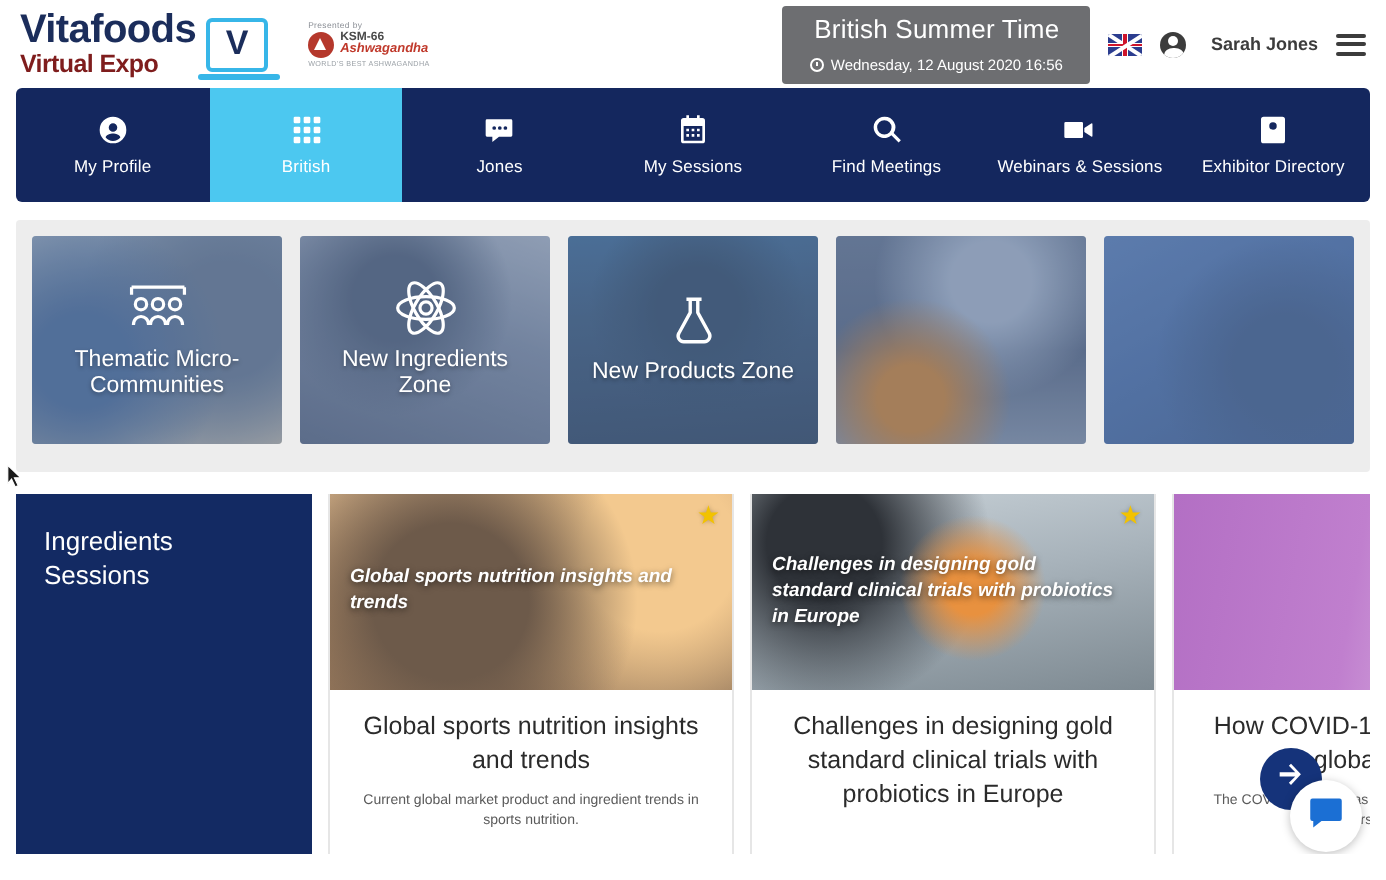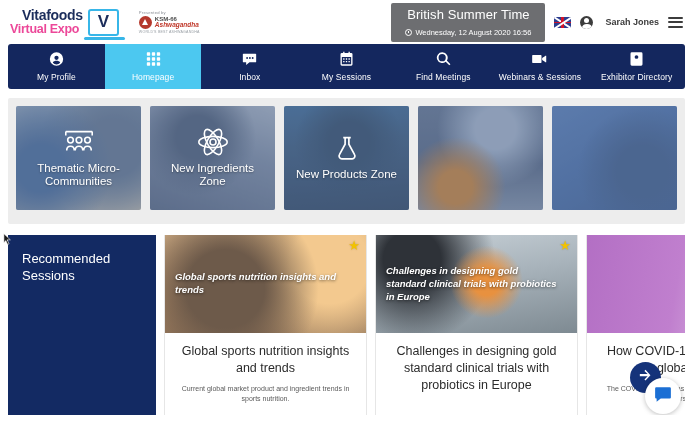--- a/index.html
+++ b/index.html
@@ -14,24 +14,24 @@
   .header {
     position: relative;
     height: 44px;
     background: #ffffff;
     display: flex;
     align-items: center;
   }
   .brand { display: flex; align-items: center; padding-left: 10px; }
   .brand-text { line-height: 1.05; }
   .brand-line1 {
-    font-size: 14px; font-weight: bold; color: #1b2d5b; letter-spacing: -0.3px; margin-left: 12px;
+    font-size: 20px; font-weight: bold; color: #1b2d5b; letter-spacing: -0.3px;
   }
   .brand-line2 {
-    font-size: 12.5px; font-weight: bold; color: #ec4899; letter-spacing: -0.3px;
+    font-size: 12.5px; font-weight: bold; color: #7f1d1d; letter-spacing: -0.3px;
   }
   .brand-mark {
     margin-left: 5px;
     width: 31px; height: 27px;
     border: 2.5px solid #37b6e8;
     border-radius: 3px;
     display: flex; align-items: center; justify-content: center;
     position: relative;
   }
   .brand-mark::after {
@@ -113,21 +113,21 @@
   .avatar-ico::after {
     content: ""; position: absolute; left: 1.8px; top: 8px;
     width: 9.4px; height: 7px; border-radius: 50% 50% 0 0; background: #ffffff;
   }
   .user-name { font-size: 9px; font-weight: bold; color: #3c3c3c; }
   .hamburger { display: flex; flex-direction: column; gap: 2.5px; cursor: pointer; }
   .hamburger i { display: block; width: 15px; height: 2px; background: #3c3c3c; border-radius: 1px; }
 
   
   .nav {
-    display: flex; height: 45px; background: #14275e;
+    display: flex; height: 57px; background: #14275e;
     margin: 0 8px; border-radius: 3px; overflow: hidden;
   }
   .nav-item {
     flex: 1; display: flex; flex-direction: column;
     align-items: center; justify-content: center; gap: 5px;
     color: #ffffff; cursor: pointer;
   }
   .nav-item.active { background: #4cc8f0; }
   .nav-label { font-size: 8.5px; letter-spacing: .1px; white-space: nowrap; }
   .nav-ico { width: 17px; height: 16px; display: block; }
@@ -325,30 +325,30 @@
           <rect x="9.5" y="2" width="5" height="5" rx="1"></rect>
           <rect x="17" y="2" width="5" height="5" rx="1"></rect>
           <rect x="2" y="9.5" width="5" height="5" rx="1"></rect>
           <rect x="9.5" y="9.5" width="5" height="5" rx="1"></rect>
           <rect x="17" y="9.5" width="5" height="5" rx="1"></rect>
           <rect x="2" y="17" width="5" height="5" rx="1"></rect>
           <rect x="9.5" y="17" width="5" height="5" rx="1"></rect>
           <rect x="17" y="17" width="5" height="5" rx="1"></rect>
         </svg>
     </span>
-    <span class="nav-label">Homepage</span>
+    <span class="nav-label">British</span>
   </div>
 
   <div class="nav-item">
     <span class="nav-ico">
       <svg viewBox="0 0 24 24">
           <path d="M3 4h18a1 1 0 011 1v11a1 1 0 01-1 1h-9l-5 4v-4H3a1 1 0 01-1-1V5a1 1 0 011-1zm4 6.5a1.4 1.4 0 102.8 0 1.4 1.4 0 00-2.8 0zm4.2 0a1.4 1.4 0 102.8 0 1.4 1.4 0 00-2.8 0zm4.2 0a1.4 1.4 0 102.8 0 1.4 1.4 0 00-2.8 0z"></path>
         </svg>
     </span>
-    <span class="nav-label">Inbox</span>
+    <span class="nav-label">Jones</span>
   </div>
 
   <div class="nav-item">
     <span class="nav-ico">
       <svg viewBox="0 0 24 24">
           <path d="M7 1v2H5a2 2 0 00-2 2v15a2 2 0 002 2h14a2 2 0 002-2V5a2 2 0 00-2-2h-2V1h-2v2H9V1H7zm12 8v11H5V9h14zM7 11v2h2v-2H7zm4 0v2h2v-2h-2zm4 0v2h2v-2h-2zM7 15v2h2v-2H7zm4 0v2h2v-2h-2zm4 0v2h2v-2h-2z"></path>
         </svg>
     </span>
     <span class="nav-label">My Sessions</span>
   </div>
@@ -441,21 +441,21 @@
       <div class="tile-bg bg-summit"></div>
       <div class="tile-overlay"></div>
     </div>
 
   </div>
 </div>
 
 <div class="rec-wrap">
 
   <div class="rec-head">
-    <div class="rec-head-title">Recommended Sessions</div>
+    <div class="rec-head-title">Ingredients Sessions</div>
   </div>
 
   <div class="sess-card">
     <div class="sess-img">
       <div class="sess-img-bg bg-sports"></div>
       <div class="star">★</div>
       <div class="sess-img-caption">Global sports nutrition insights and trends</div>
     </div>
     <div class="sess-body">
       <div class="sess-title">Global sports nutrition insights and trends</div>

